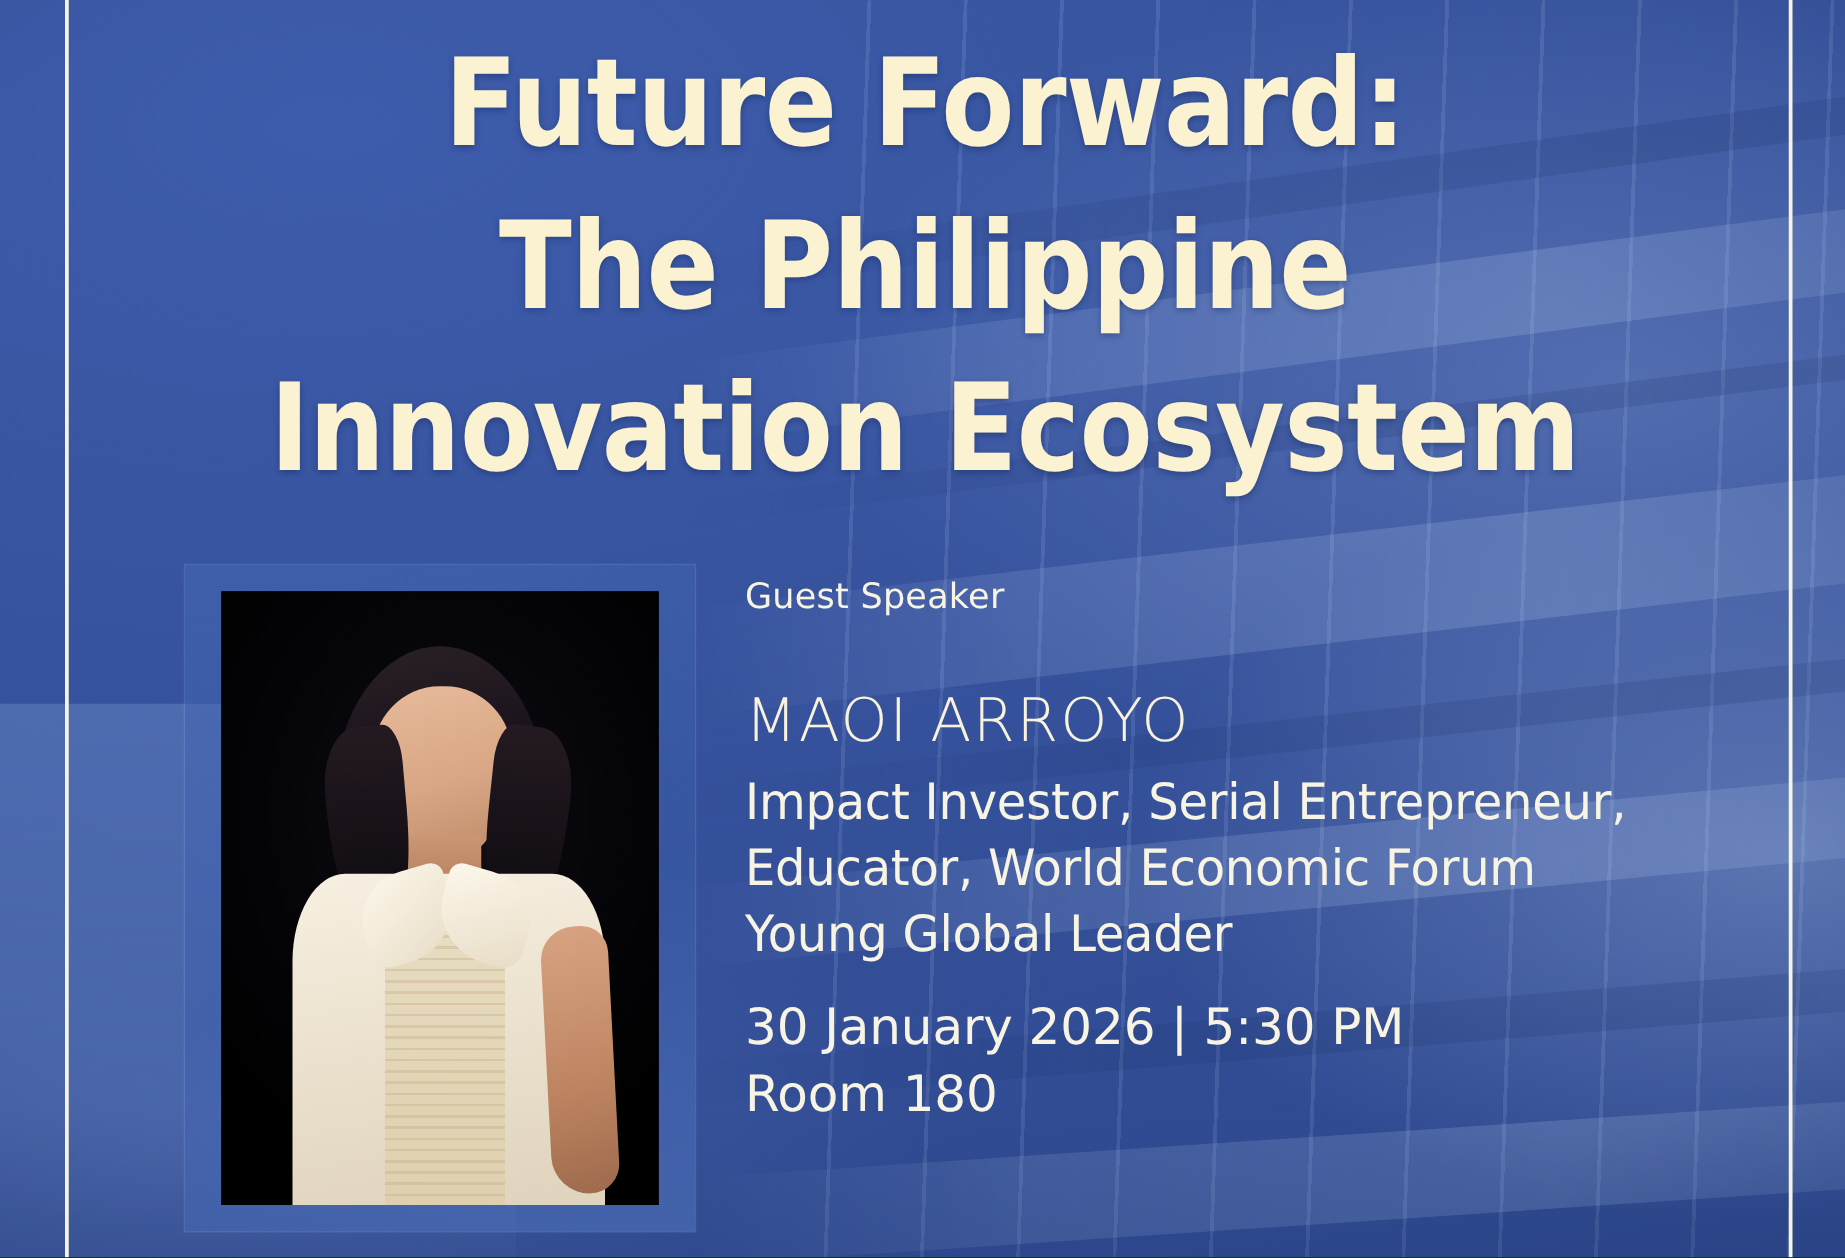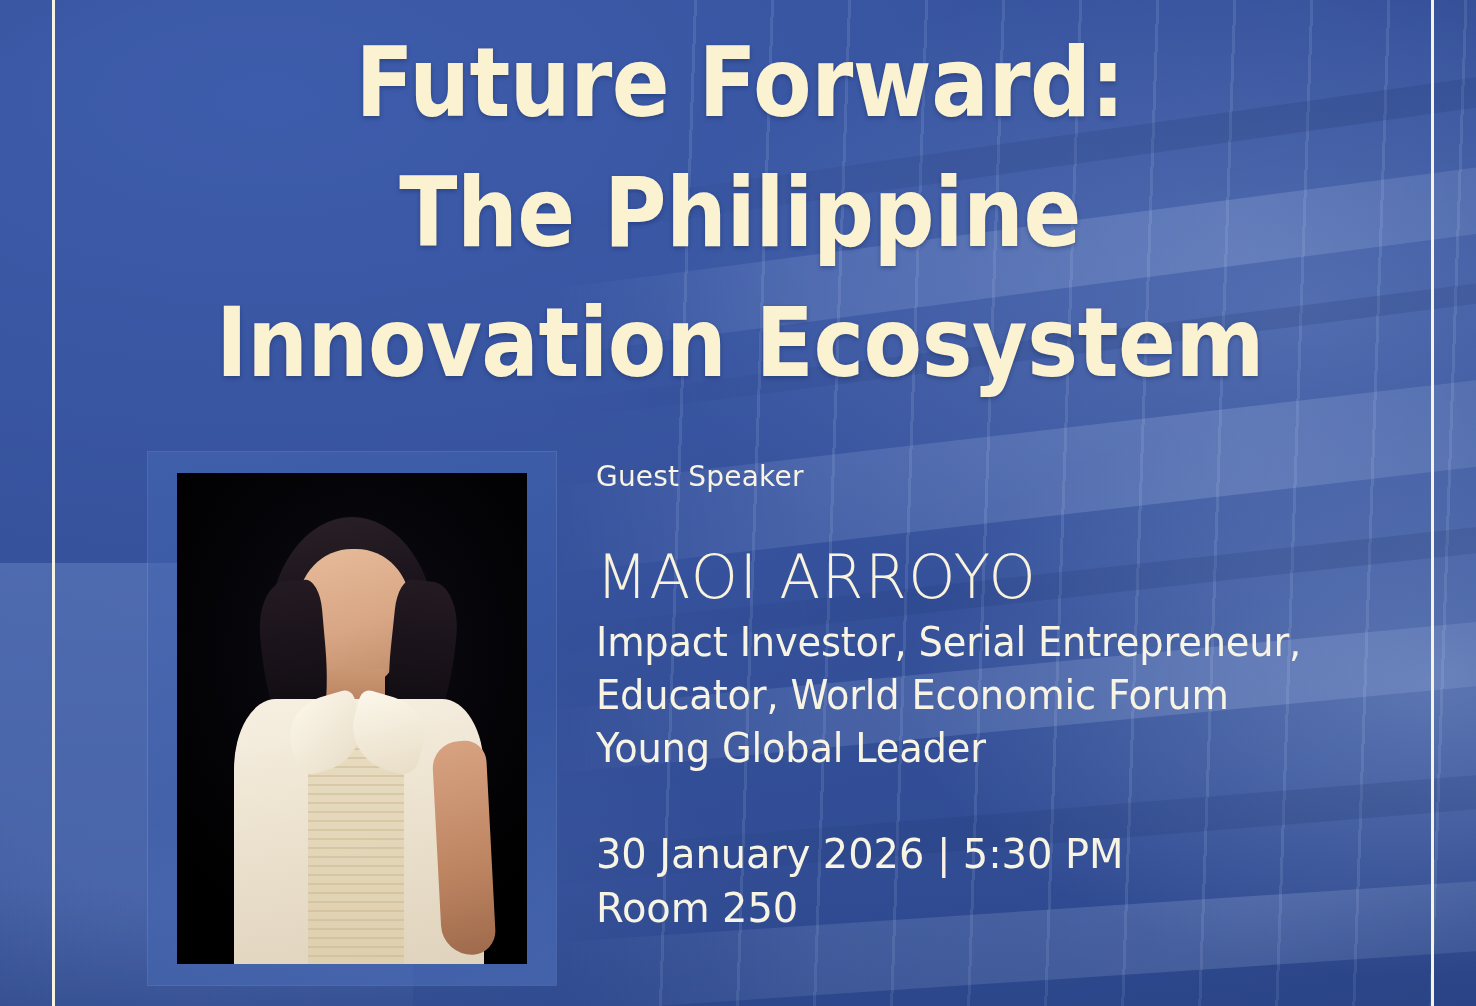--- a/index.html
+++ b/index.html
@@ -235,39 +235,39 @@
   .guest-label {
     font-family: "DejaVu Sans", sans-serif;
     font-size: 28px;
     line-height: 58px;
     font-weight: 400;
     letter-spacing: 0.2px;
   }
   .speaker-name {
     margin-top: 38px;
     font-family: "DejaVu Sans", sans-serif;
-    font-size: 60px;
+    font-size: 48px;
     line-height: 66px;
     font-weight: 300;
     letter-spacing: 1.5px;
     color: #f9f2dc;
   }
   .speaker-bio {
     margin-top: 6px;
     font-family: "DejaVu Sans", sans-serif;
     font-size: 40px;
     line-height: 53px;
     font-weight: 400;
     letter-spacing: -0.2px;
     transform: scaleX(0.96);
     transform-origin: left top;
   }
   .speaker-bio .bio-line { display: block; white-space: nowrap; }
   .when-where {
-    margin-top: 52px;
+    margin-top: 20px;
     font-family: "DejaVu Sans", sans-serif;
     font-size: 40px;
     line-height: 54px;
     font-weight: 400;
     letter-spacing: -0.1px;
   }
   .when-where span { display: block; white-space: nowrap; }
 </style>
 </head>
 <body>
@@ -322,17 +322,17 @@
   <div class="info">
     <div class="guest-label">Guest Speaker</div>
     <div class="speaker-name">MAOI ARROYO</div>
     <div class="speaker-bio">
       <span class="bio-line">Impact Investor, Serial Entrepreneur,</span>
       <span class="bio-line">Educator, World Economic Forum</span>
       <span class="bio-line">Young Global Leader</span>
     </div>
     <div class="when-where">
       <span>30 January 2026 | 5:30 PM</span>
-      <span>Room 250</span>
+      <span>Room 180</span>
     </div>
   </div>
 
 </div>
 
 </body></html>

